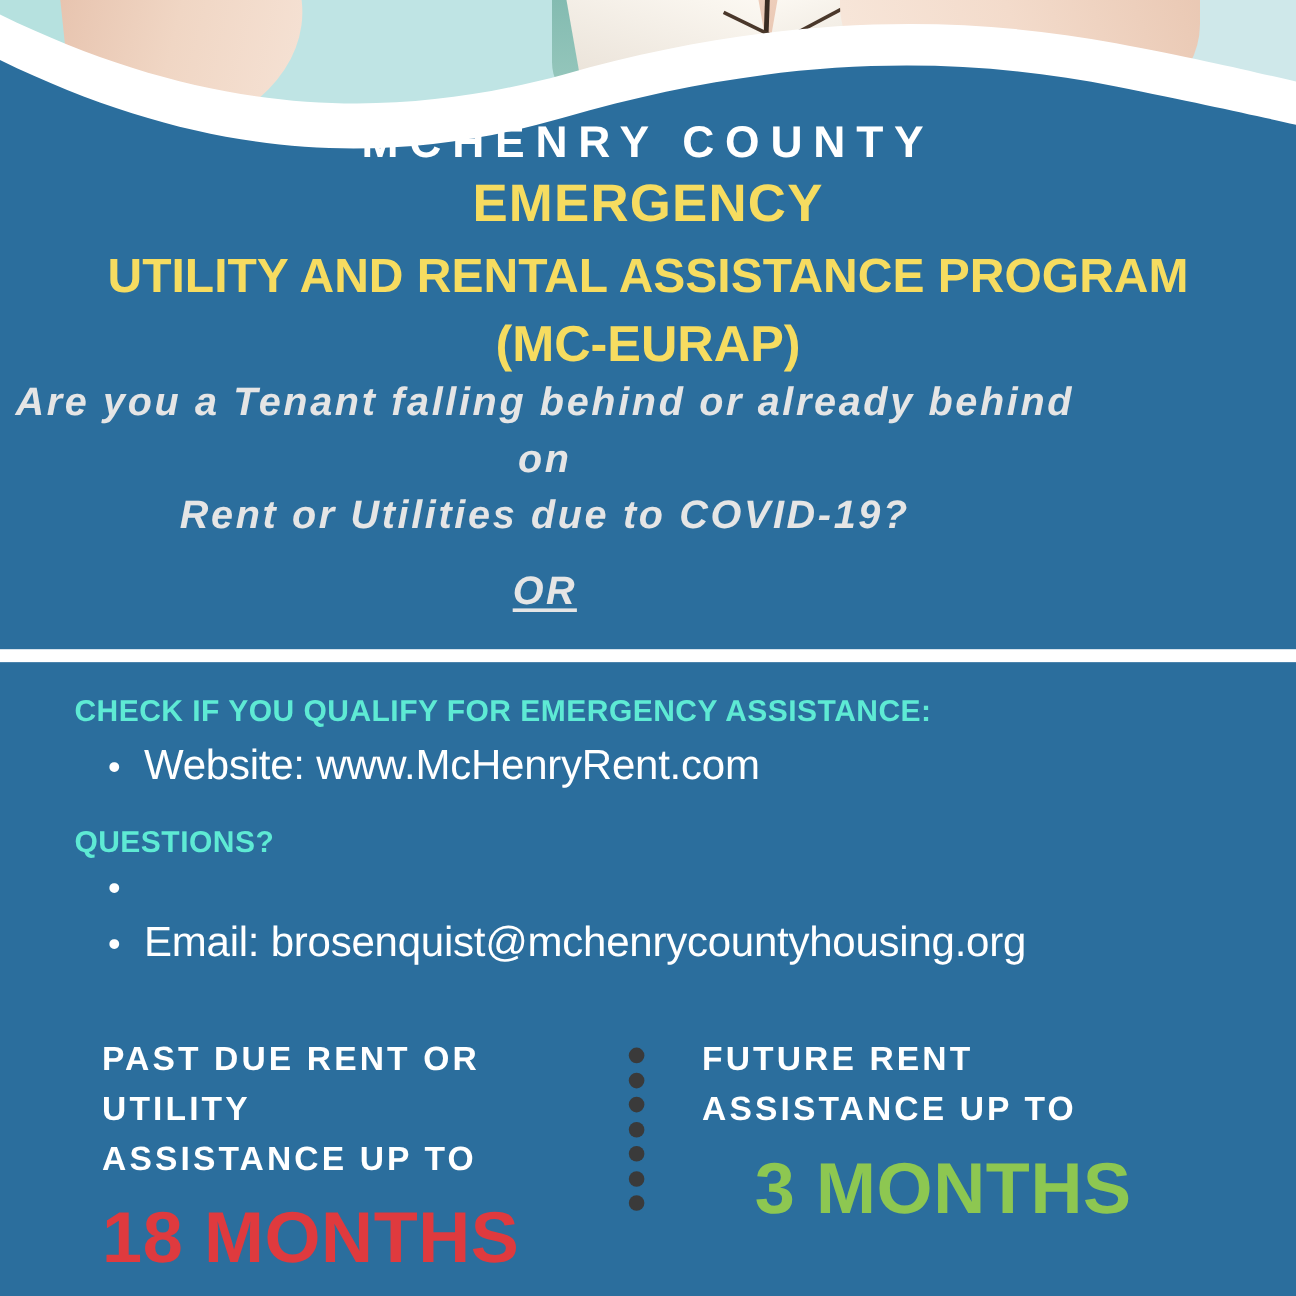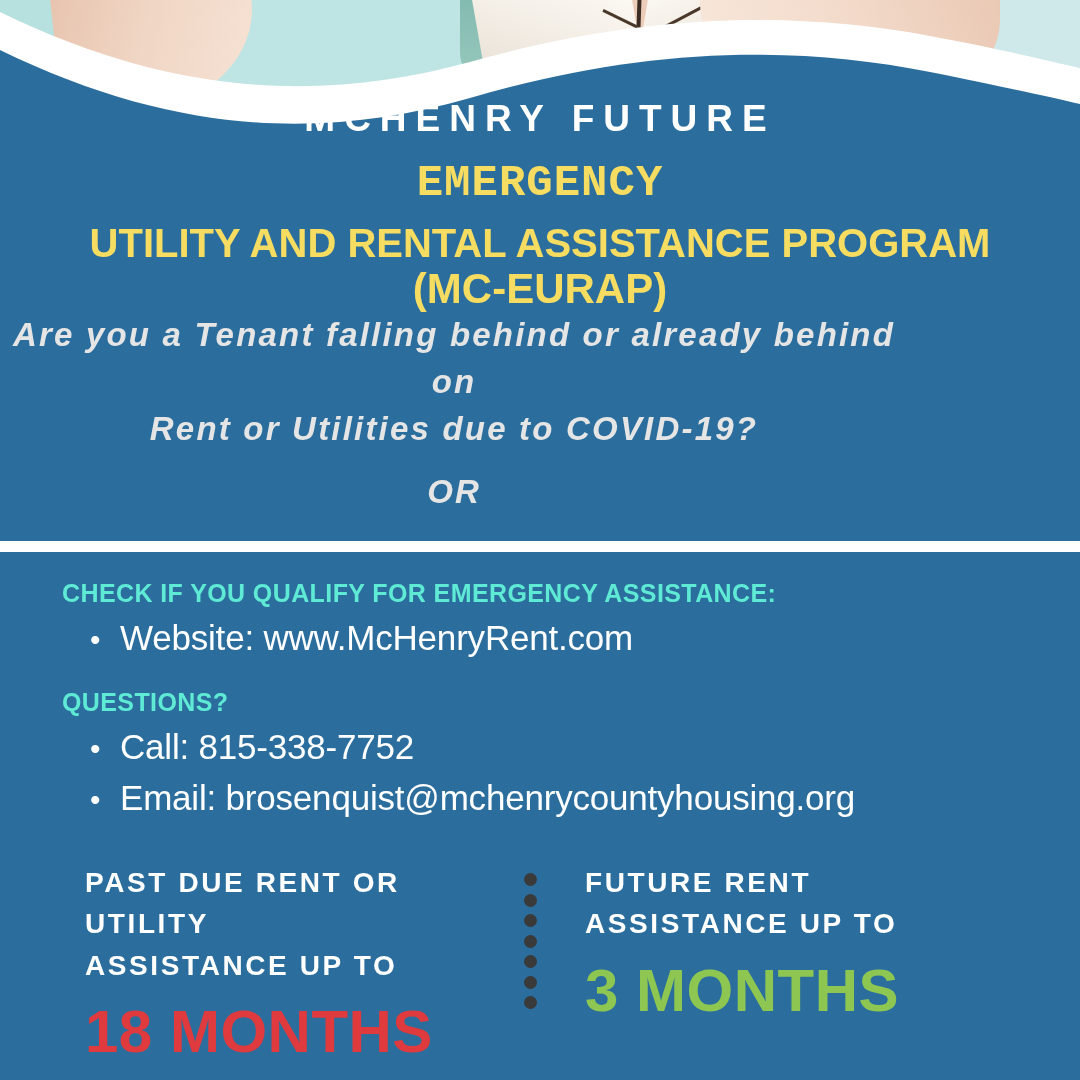--- a/index.html
+++ b/index.html
@@ -62,36 +62,36 @@
   
   #header-block{position:absolute;left:0;top:98px;width:1080px;text-align:center;z-index:5;}
   .county-line{
     color:#ffffff;font-size:37px;font-weight:600;letter-spacing:9px;
     line-height:1.15;
   }
   .title-line{
     color:#F6DC60;font-weight:bold;line-height:1.02;
     font-family:"Liberation Sans", sans-serif;
   }
-  #title-emergency{font-size:44px;letter-spacing:1px;margin-top:20px;font-family:Liberation Mono, monospace;}
+  #title-emergency{font-size:44px;letter-spacing:1px;margin-top:7px;}
   #title-program{font-size:40px;letter-spacing:0px;margin-top:18px;}
-  #title-acronym{font-size:42px;letter-spacing:0px;margin-top:4px;}
+  #title-acronym{font-size:42px;letter-spacing:0px;margin-top:15px;}
 
   
   #question-block{
     position:absolute;left:0;top:312px;width:908px;text-align:center;z-index:5;
     color:#e5e5e5;
   }
   .q-line{
     font-size:33px;font-style:italic;font-weight:bold;letter-spacing:2.2px;
     line-height:1.42;font-family:"Liberation Sans", sans-serif;
   }
   #q-or{
     font-size:33px;font-style:italic;font-weight:bold;letter-spacing:2px;
-    text-underline-offset:4px;
+    text-decoration:underline; text-underline-offset:4px;
     margin-top:20px;margin-bottom:24px;display:block;
   }
 
   
   #contact-block{position:absolute;left:62px;top:578px;width:1000px;z-index:5;}
   .section-head{
     color:#5eead4;font-size:25px;font-weight:bold;letter-spacing:0.4px;
     line-height:1.2;
   }
   #questions-head{margin-top:28px;}
@@ -111,21 +111,21 @@
   #stat-left{left:85px;width:430px;}
   #stat-right{left:585px;width:420px;}
   .stat-label{
     color:#ffffff;font-size:28px;font-weight:bold;letter-spacing:2.6px;
     line-height:1.48;
   }
   .stat-value{
     font-size:60px;font-weight:bold;letter-spacing:0.5px;line-height:1.05;margin-top:14px;
   }
   #val-left{color:#DF3A3E;}
-  #val-right{color:#8DC751;}
+  #val-right{color:#8DC751;margin-left:44px;}
 
   #dot-divider{
     position:absolute;left:523px;top:873px;width:14px;height:136px;
     display:flex;flex-direction:column;justify-content:space-between;align-items:center;z-index:6;
   }
   #dot-divider span{
     display:block;width:13px;height:13px;border-radius:50%;background:#3A3A3A;
   }
 </style>
 </head>
@@ -147,21 +147,21 @@
 
 <div id="hero-panel"></div>
 
 <svg id="wave-layer" viewBox="0 0 1080 200" preserveAspectRatio="none">
   <path d="M0 10 C 180 95, 330 95, 470 58 C 640 12, 790 8, 930 34 C 1000 47, 1045 58, 1080 66 L1080 0 L0 0 Z" fill="#bfe4e4" opacity="0"></path>
   <path d="M0 12 C 180 100, 330 100, 470 62 C 640 14, 790 10, 930 36 C 1000 49, 1045 60, 1080 68 L1080 200 L0 200 Z" fill="#ffffff"></path>
   <path d="M0 50 C 180 138, 330 138, 470 98 C 640 48, 790 44, 930 72 C 1000 86, 1045 96, 1080 104 L1080 200 L0 200 Z" fill="#2B6E9D"></path>
 </svg>
 
 <div id="header-block">
-  <div class="county-line">MCHENRY FUTURE</div>
+  <div class="county-line">MCHENRY COUNTY</div>
   <div class="title-line" id="title-emergency">EMERGENCY</div>
   <div class="title-line" id="title-program">UTILITY AND RENTAL ASSISTANCE PROGRAM</div>
   <div class="title-line" id="title-acronym">(MC-EURAP)</div>
 </div>
 
 <div id="question-block">
   <div class="q-line">Are you a Tenant falling behind or already behind on</div>
   <div class="q-line">Rent or Utilities due to COVID-19?</div>
   <span id="q-or">OR</span>
 </div>
@@ -175,21 +175,20 @@
 
   <div class="bullet-row">
     <span class="bullet-dot">•</span>
     <span class="bullet-text">Website: www.McHenryRent.com</span>
   </div>
 
   <div class="section-head" id="questions-head">QUESTIONS?</div>
 
   <div class="bullet-row">
     <span class="bullet-dot">•</span>
-    <span class="bullet-text">Call: 815-338-7752</span>
   </div>
 
   <div class="bullet-row">
     <span class="bullet-dot">•</span>
     <span class="bullet-text">Email: brosenquist@mchenrycountyhousing.org</span>
   </div>
 </div>
 
 <div id="stats-row">
   <div class="stat-col" id="stat-left">

